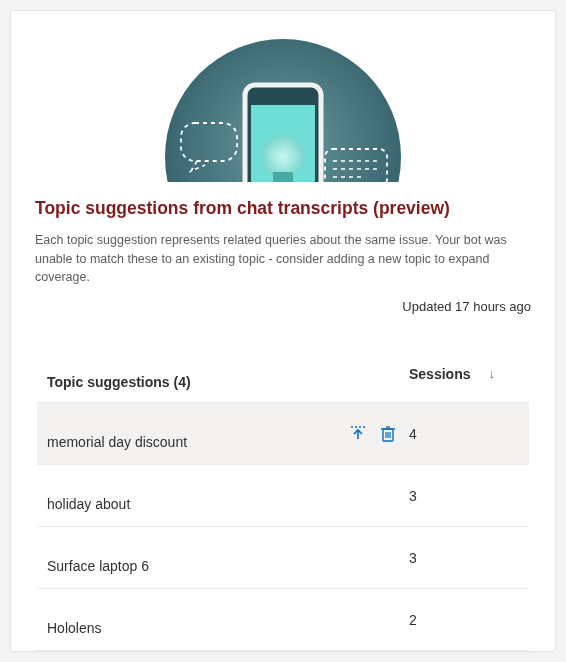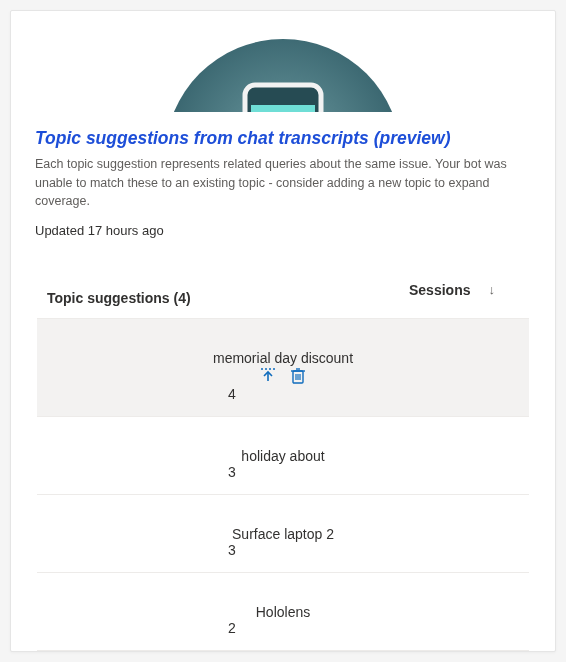--- a/index.html
+++ b/index.html
@@ -27,34 +27,34 @@
     padding-top: 16px;
     overflow: hidden;
     position: relative;
   }
   .content {
     padding: 16px 24px 8px 24px;
   }
   .title {
     font-size: 17.5px;
     font-weight: 600;
-    color: #1d4ed8;
-    margin-bottom: 6px;
-    font-style: italic;
+    color: #7f1d1d;
+    margin-bottom: 12px;
   }
   .desc {
     font-size: 12.5px;
     color: #605e5c;
     line-height: 1.5;
     margin-bottom: 12px;
   }
   .updated {
     font-size: 13px;
     color: #323130;
-    margin-bottom: 15px;
+    margin-bottom: 23px;
+    text-align: right;
   }
   .table {
     padding: 0 26px;
   }
   .thead {
     display: flex;
     padding: 12px 10px 12px 10px;
     font-size: 14px;
     font-weight: 600;
     color: #323130;
@@ -62,21 +62,20 @@
   .col-name { flex: 1; margin-top: 17px; }
   .col-actions { width: 72px; display:flex; gap:10px; align-items:center; justify-content:center; }
   .col-sessions { width: 110px; display:flex; align-items:center; gap:18px;}
   .row {
     display: flex;
     padding: 14px 10px;
     font-size: 14px;
     color: #323130;
     border-bottom: 1px solid #edebe9;
     align-items: center;
-    flex-direction: column;
   }
   .row:first-child { border-top: 1px solid #edebe9; }
   .row.highlight {
     background: #f3f2f1;
   }
   .row .col-name { font-weight: 400; }
   .row .col-sessions { font-weight: 400; color:#323130;}
   .sort-arrow {
     font-size: 13px;
     color: #605e5c;
@@ -167,21 +166,21 @@
             </div>
           </div>
           <div class="col-sessions">4</div>
         </div>
         <div class="row">
           <div class="col-name">holiday about</div>
           <div class="col-actions"></div>
           <div class="col-sessions">3</div>
         </div>
         <div class="row">
-          <div class="col-name">Surface laptop 2</div>
+          <div class="col-name">Surface laptop 6</div>
           <div class="col-actions"></div>
           <div class="col-sessions">3</div>
         </div>
         <div class="row">
           <div class="col-name">Hololens</div>
           <div class="col-actions"></div>
           <div class="col-sessions">2</div>
         </div>
       </div>
   </div>

